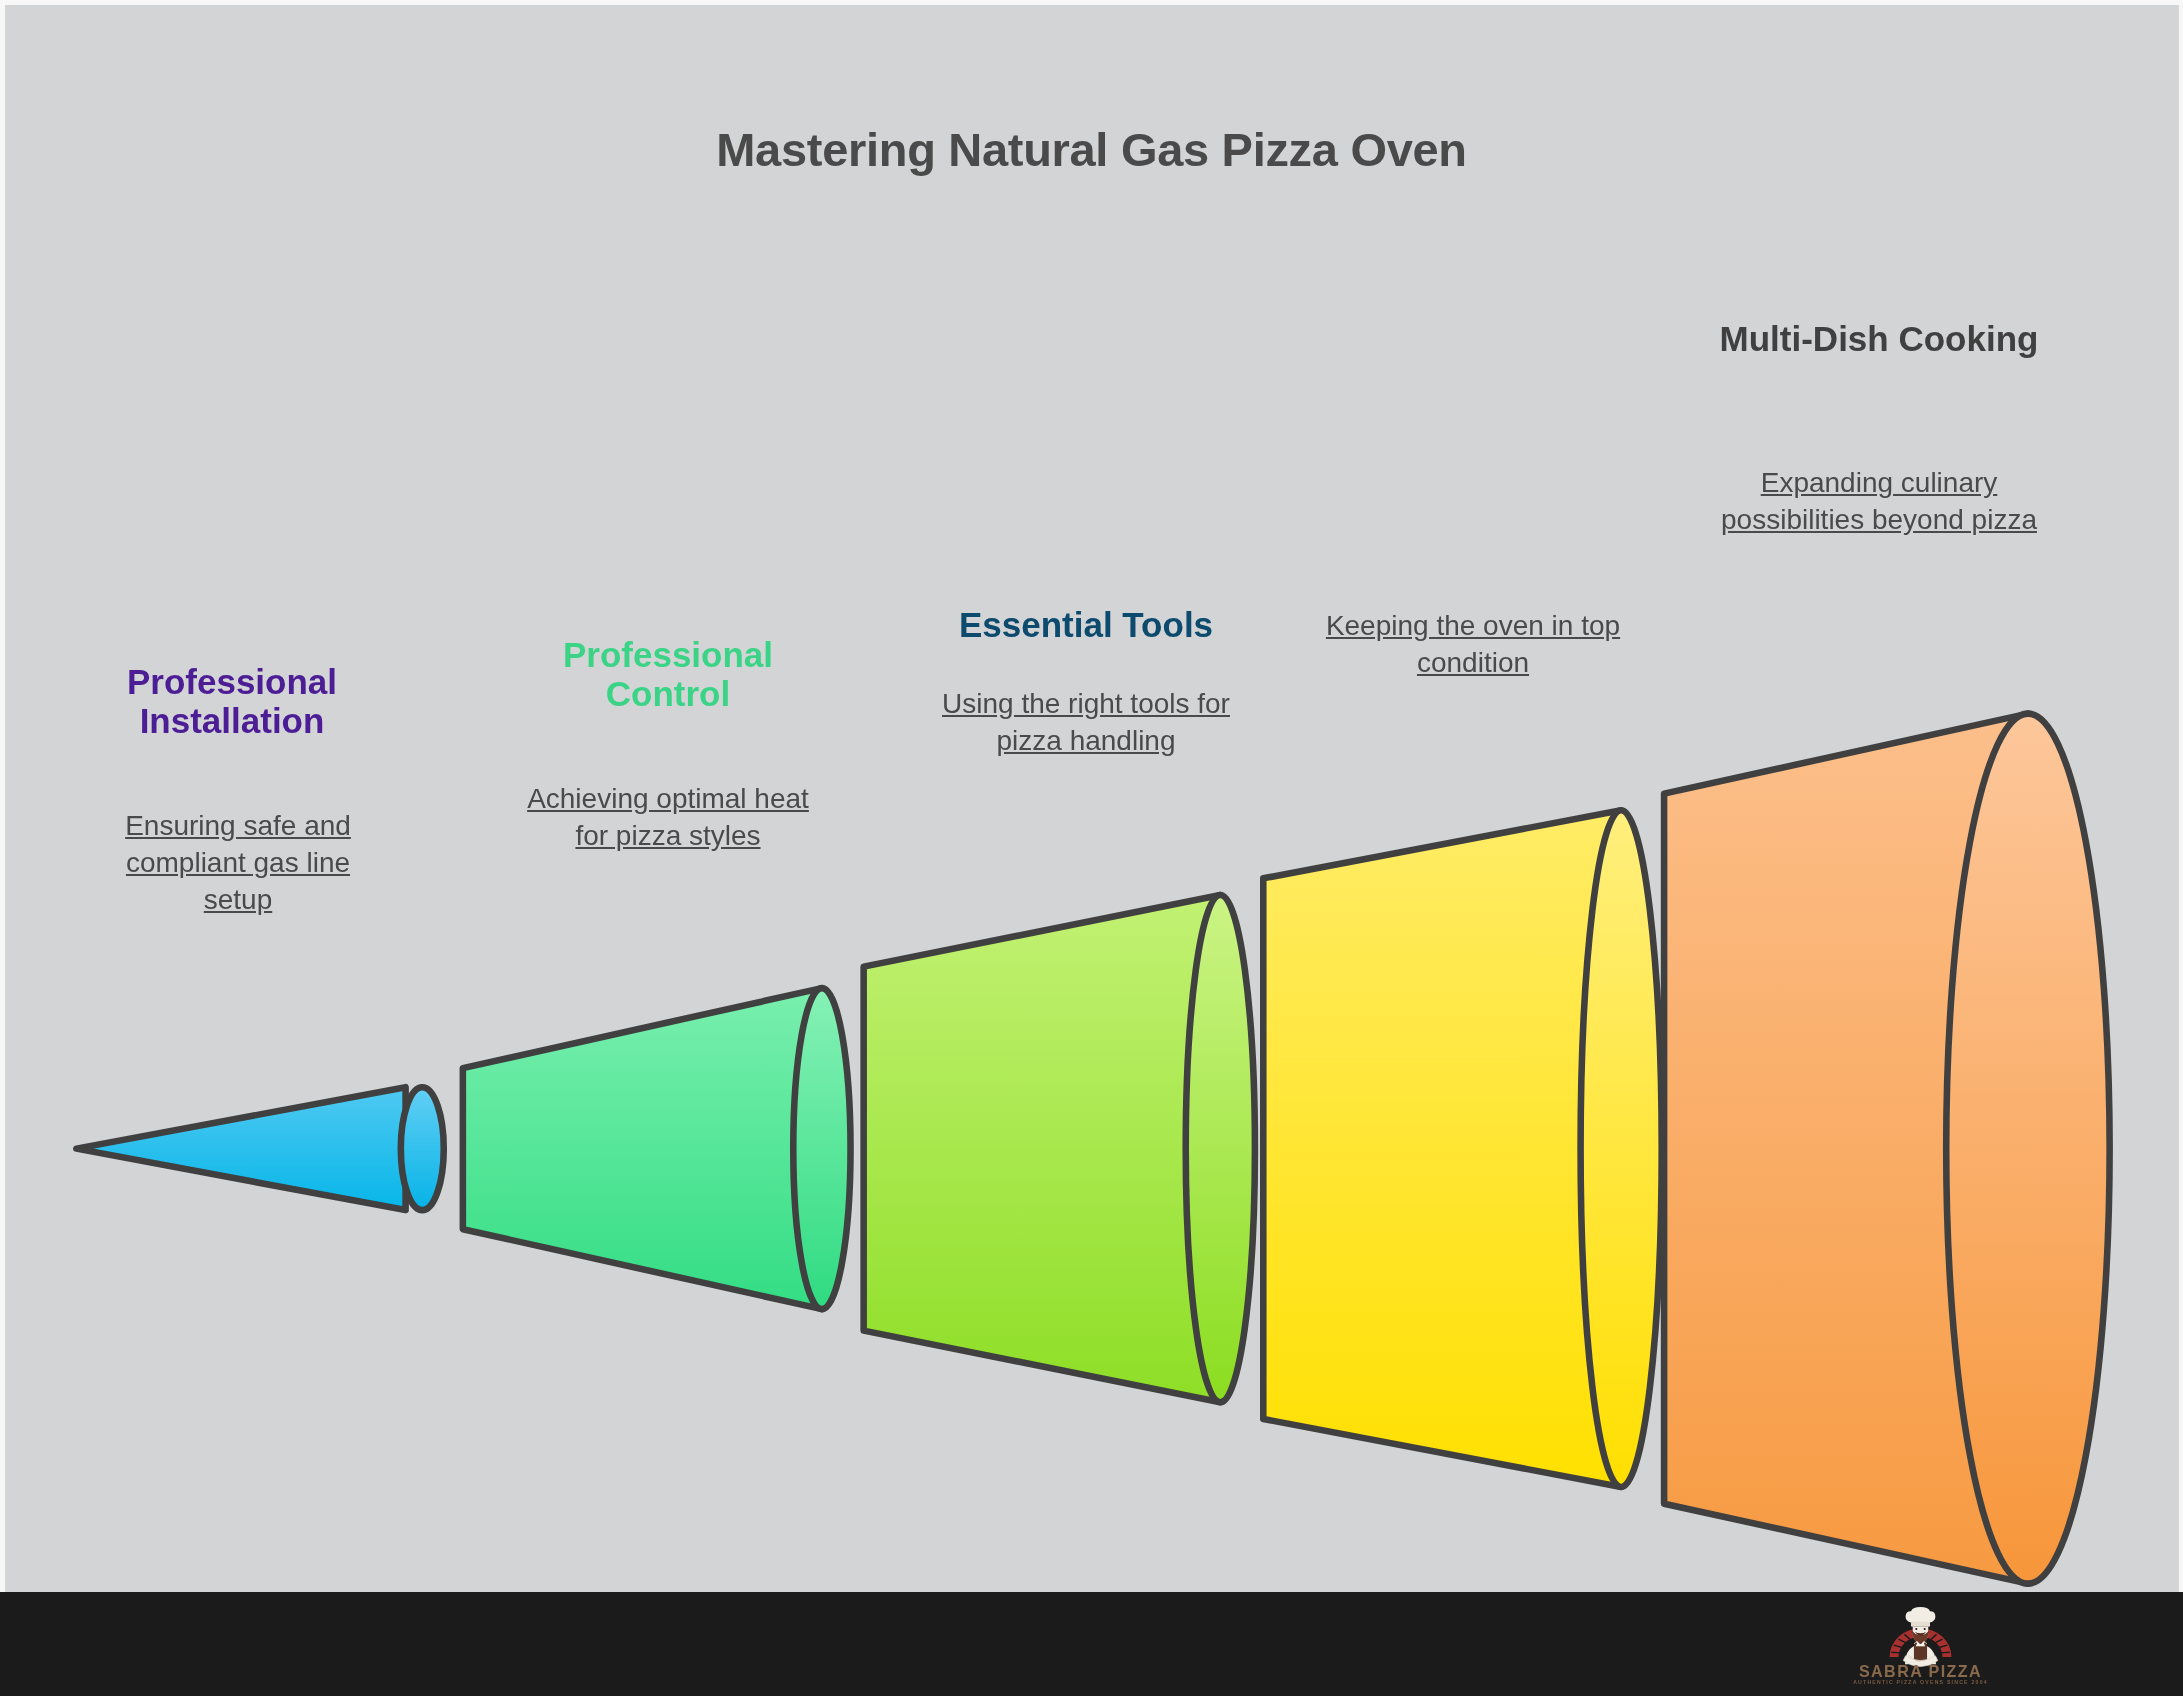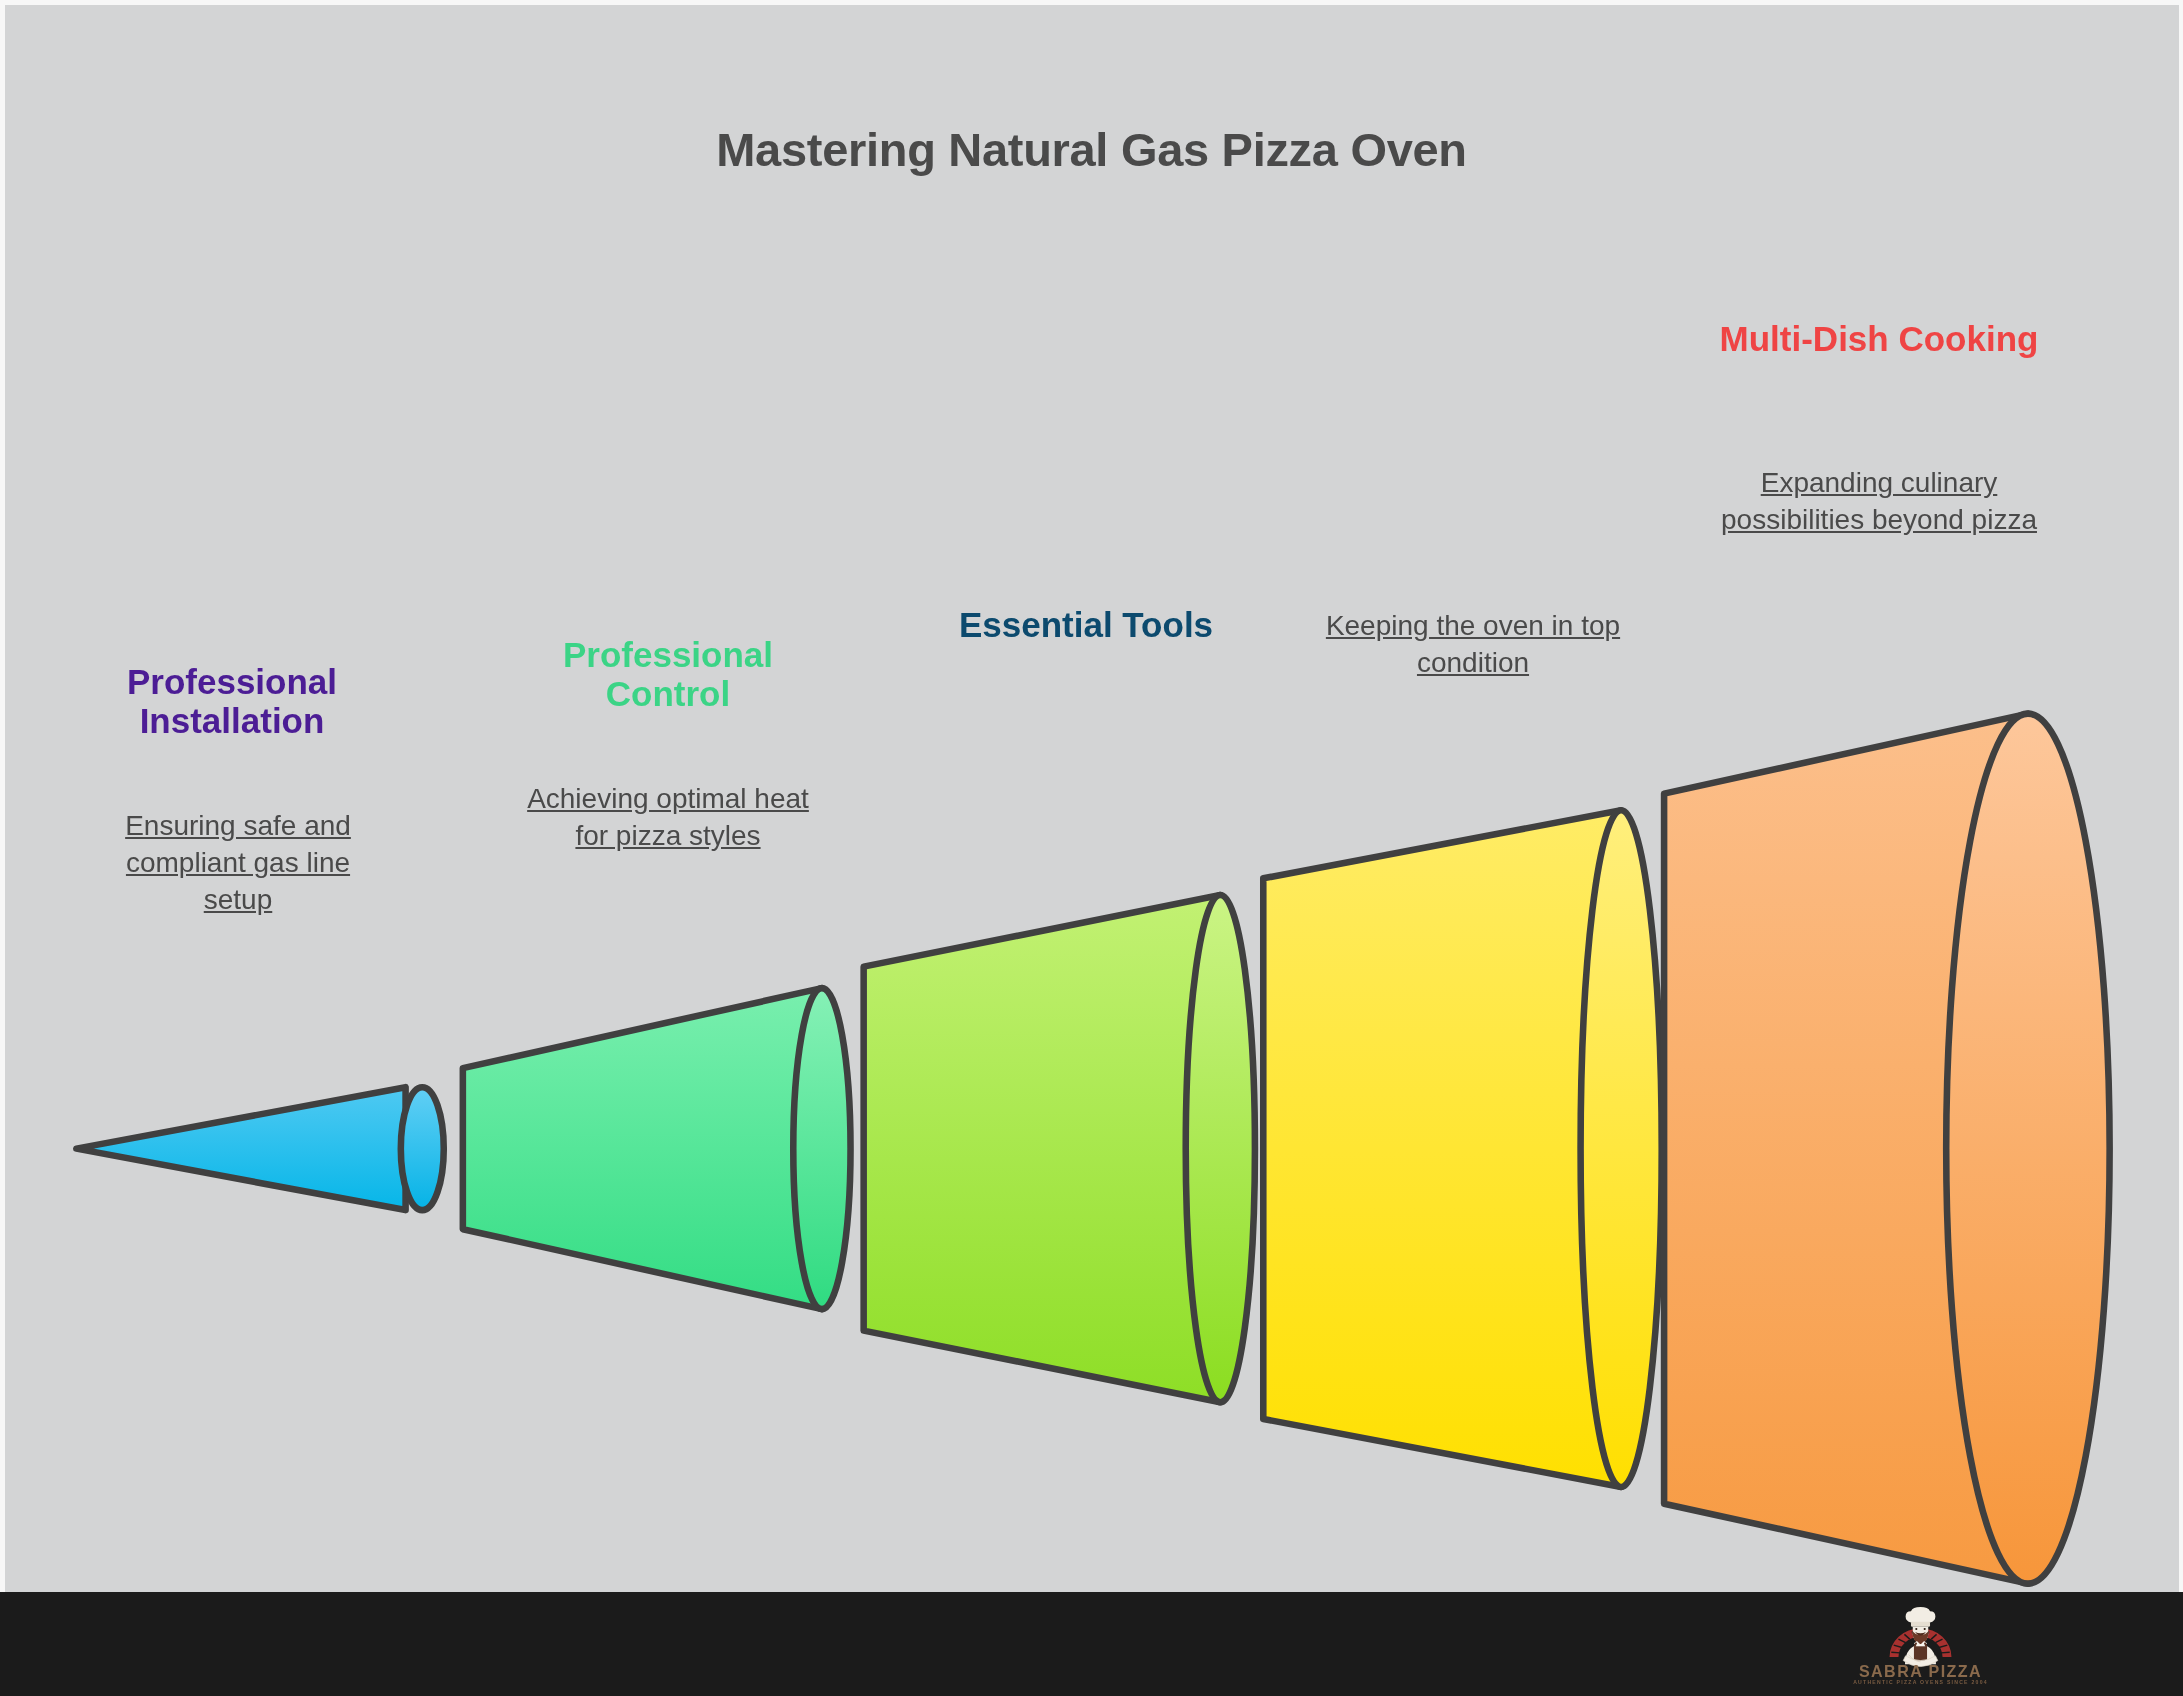--- a/index.html
+++ b/index.html
@@ -172,24 +172,25 @@
     </g>
   </svg>
 
   <div class="stage-label lbl-0" style="color:#4c1d95">Professional Installation</div>
   <div class="stage-desc dsc-0">Ensuring safe and compliant gas line setup</div>
 
   <div class="stage-label lbl-1" style="color:#3bd486">Professional Control</div>
   <div class="stage-desc dsc-1">Achieving optimal heat for pizza styles</div>
 
   <div class="stage-label lbl-2" style="color:#0c4a6e">Essential Tools</div>
+  <div class="stage-desc dsc-2">Using the right tools for pizza handling</div>
 
   <div class="stage-desc dsc-3">Keeping the oven in top condition</div>
 
-  <div class="stage-label lbl-4" style="color:#ef4444">Multi-Dish Cooking</div>
+  <div class="stage-label lbl-4" style="color:#404040">Multi-Dish Cooking</div>
   <div class="stage-desc dsc-4">Expanding culinary possibilities beyond pizza</div>
 
   <div id="footer-bar"></div>
 
   <svg id="brand-logo" viewBox="0 0 230 142">
 
     <g>
       <path d="M63 92 A 52 48 0 0 1 167 92 L 152 92 A 37 34 0 0 0 78 92 Z" fill="#a8312f"></path>
       <g stroke="#1b1b1b" stroke-width="2.4" fill="none">
         <path d="M66 84 L81 85"></path>

